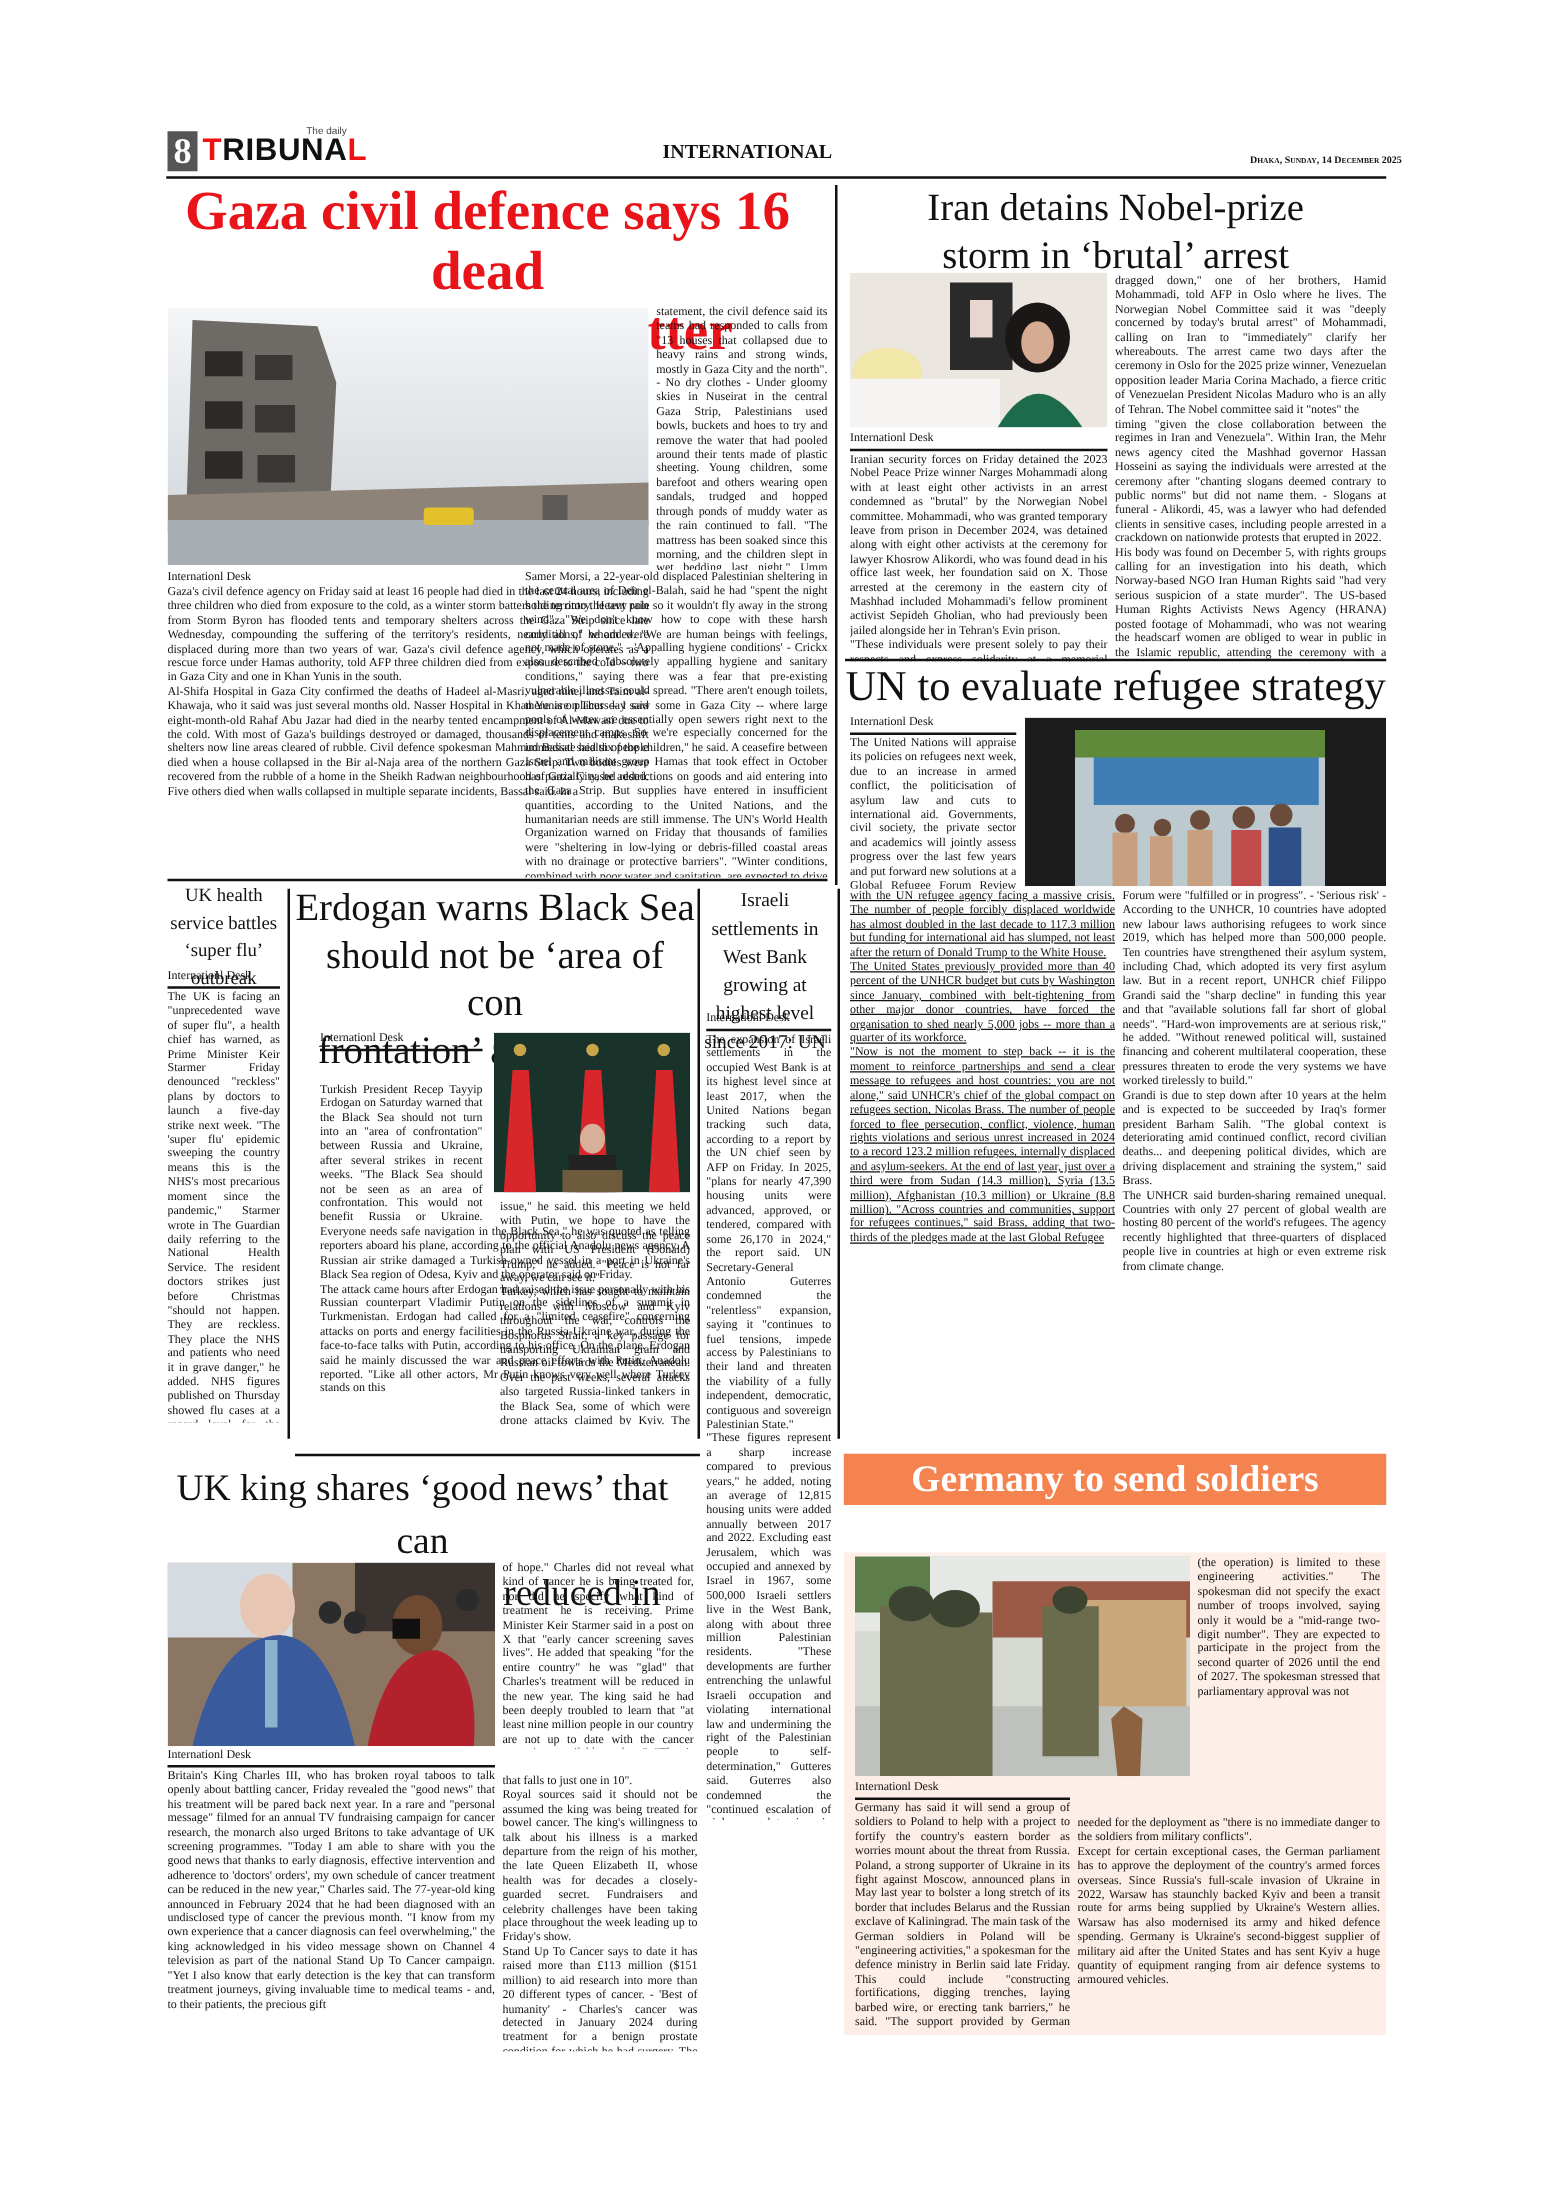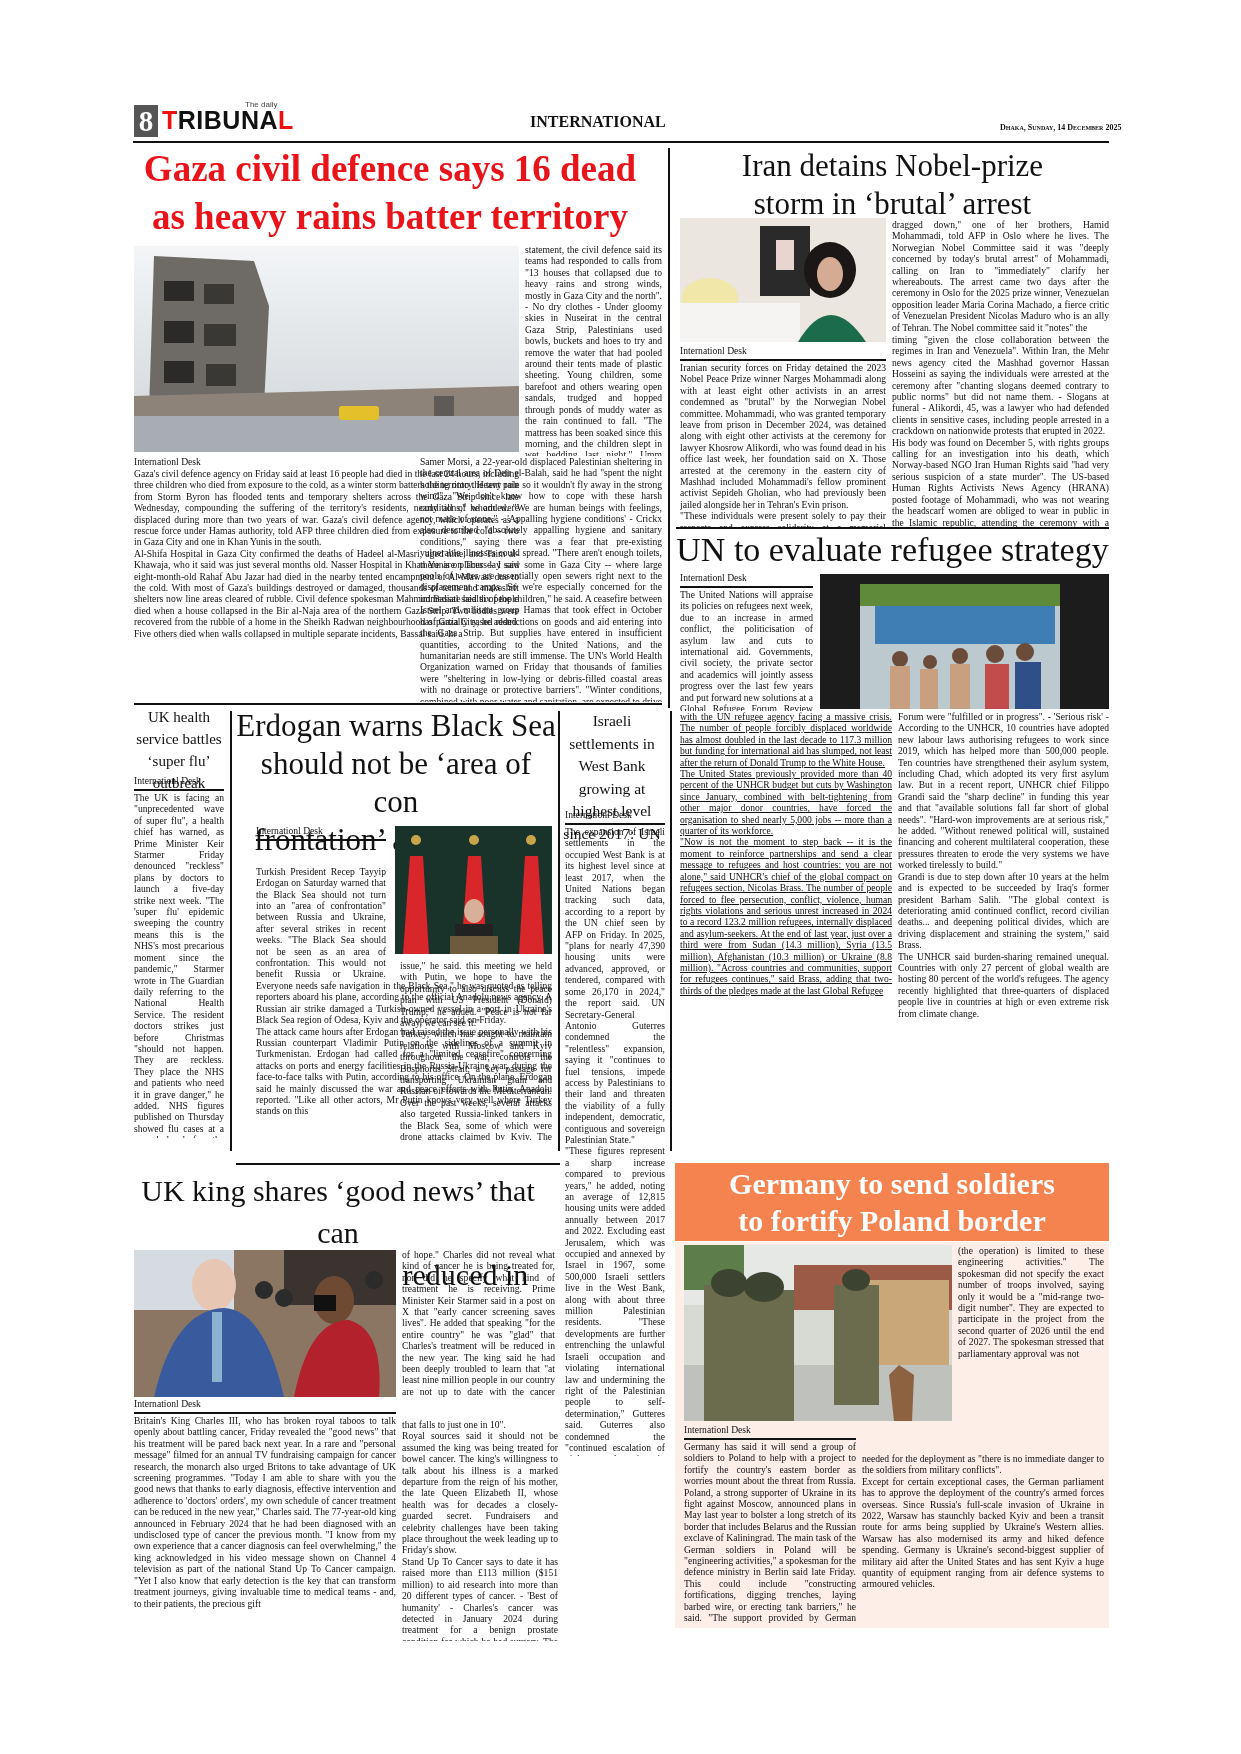--- a/index.html
+++ b/index.html
@@ -10,21 +10,21 @@
   .vrule{position:absolute;width:2px;background:#111;}
   .hrule{position:absolute;height:2px;background:#111;}
   .img{position:absolute;overflow:hidden;}
   
   #logo-num{left:134px;top:105px;width:24px;height:32px;background:#555;color:#fff;font-weight:bold;font-size:29px;line-height:32px;text-align:center;font-family:"Liberation Serif",serif;}
   #logo-word{left:162px;top:106px;font-family:"Liberation Sans",sans-serif;font-weight:900;font-size:25px;letter-spacing:0.5px;color:#111;}
   #logo-word .red{color:#e11;}
   #logo-daily{left:245px;top:100px;font-family:"Liberation Sans",sans-serif;font-size:8px;color:#444;}
   #section{left:530px;top:113px;font-weight:bold;font-size:16px;}
   #dateline{left:1000px;top:123px;font-size:8px;font-variant:small-caps;font-weight:bold;}
-  .h-red{color:#e8141a;font-weight:bold;font-size:37px;line-height:48px;text-align:center;}
+  .h-red{color:#e8141a;font-weight:bold;font-size:44px;line-height:48px;text-align:center;}
   .h-black{color:#111;font-size:31px;line-height:38px;text-align:center;}
 </style>
 </head>
 <body>
 
 <div class="abs" id="logo-num">8</div>
 <div class="abs" id="logo-word"><span class="red">T</span><span>RIBUNA</span><span class="red">L</span></div>
 <div class="abs" id="logo-daily">The daily</div>
 <div class="abs" id="section">INTERNATIONAL</div>
 <div class="abs" id="dateline">Dhaka, Sunday, 14 December 2025</div>
@@ -195,21 +195,20 @@
 </div>
 <div class="abs desk" style="left:134px;top:1398px;width:262px;">Internationl Desk</div>
 <div class="abs txt" style="left:134px;top:1415px;width:262px;height:206px;">Britain's King Charles III, who has broken royal taboos to talk openly about battling cancer, Friday revealed the "good news" that his treatment will be pared back next year. In a rare and "personal message" filmed for an annual TV fundraising campaign for cancer research, the monarch also urged Britons to take advantage of UK screening programmes. "Today I am able to share with you the good news that thanks to early diagnosis, effective intervention and adherence to 'doctors' orders', my own schedule of cancer treatment can be reduced in the new year," Charles said. The 77-year-old king announced in February 2024 that he had been diagnosed with an undisclosed type of cancer the previous month. "I know from my own experience that a cancer diagnosis can feel overwhelming," the king acknowledged in his video message shown on Channel 4 television as part of the national Stand Up To Cancer campaign. "Yet I also know that early detection is the key that can transform treatment journeys, giving invaluable time to medical teams - and, to their patients, the precious gift</div>
 <div class="abs txt" style="left:402px;top:1249px;width:153px;height:150px;">of hope." Charles did not reveal what kind of cancer he is being treated for, nor did he specify what kind of treatment he is receiving. Prime Minister Keir Starmer said in a post on X that "early cancer screening saves lives". He added that speaking "for the entire country" he was "glad" that Charles's treatment will be reduced in the new year. The king said he had been deeply troubled to learn that "at least nine million people in our country are not up to date with the cancer screenings available to them". "That is at least nine million opportunities for early diagnosis being missed," he stressed, as he also praised "advances" in cancer treatments and care. He highlighted how when "bowel cancer is caught at the earliest stage, around nine in 10 people survive for at least five years. When diagnosed late,</div>
 <div class="abs txt" style="left:402px;top:1399px;width:156px;height:222px;white-space:pre-line;margin-top:20px;">that falls to just one in 10".
 Royal sources said it should not be assumed the king was being treated for bowel cancer. The king's willingness to talk about his illness is a marked departure from the reign of his mother, the late Queen Elizabeth II, whose health was for decades a closely-guarded secret. Fundraisers and celebrity challenges have been taking place throughout the week leading up to Friday's show.
  Stand Up To Cancer says to date it has raised more than £113 million ($151 million) to aid research into more than 20 different types of cancer. - 'Best of humanity' - Charles's cancer was detected in January 2024 during treatment for a benign prostate condition for which he had surgery. The palace has said he does not have prostate cancer. Just six weeks after Charles announced his diagnosis, his daughter-in-law Catherine, Princess of Wales, revealed she also had cancer and had begun chemotherapy. The mother of three young children has also never discussed what kind of cancer she was suffering from.</div>
 
 <div class="abs" style="left:675px;top:1163px;width:434px;background:#f5834f;color:#fff;font-weight:bold;font-size:30px;line-height:37px;text-align:center;padding:2px 0;">
   <div>Germany to send soldiers</div>
-  <div>to fortify Poland border</div>
 </div>
 <div class="abs" style="left:675px;top:1242px;width:434px;height:386px;background:#fdeee8;"></div>
 <div class="img" style="left:684px;top:1245px;width:268px;height:176px;">
   <svg width="268" height="176" viewBox="0 0 268 176">
     <rect width="268" height="176" fill="#d7d9d3"></rect>
     <rect x="0" y="0" width="268" height="60" fill="#e6e8e6"></rect>
     <rect x="110" y="20" width="158" height="45" fill="#9a5a45"></rect>
     <rect x="0" y="0" width="60" height="45" fill="#5d7e4a"></rect>
     <rect x="175" y="35" width="90" height="95" fill="#caa778"></rect>
     <rect x="0" y="120" width="268" height="56" fill="#bfc1bd"></rect>

